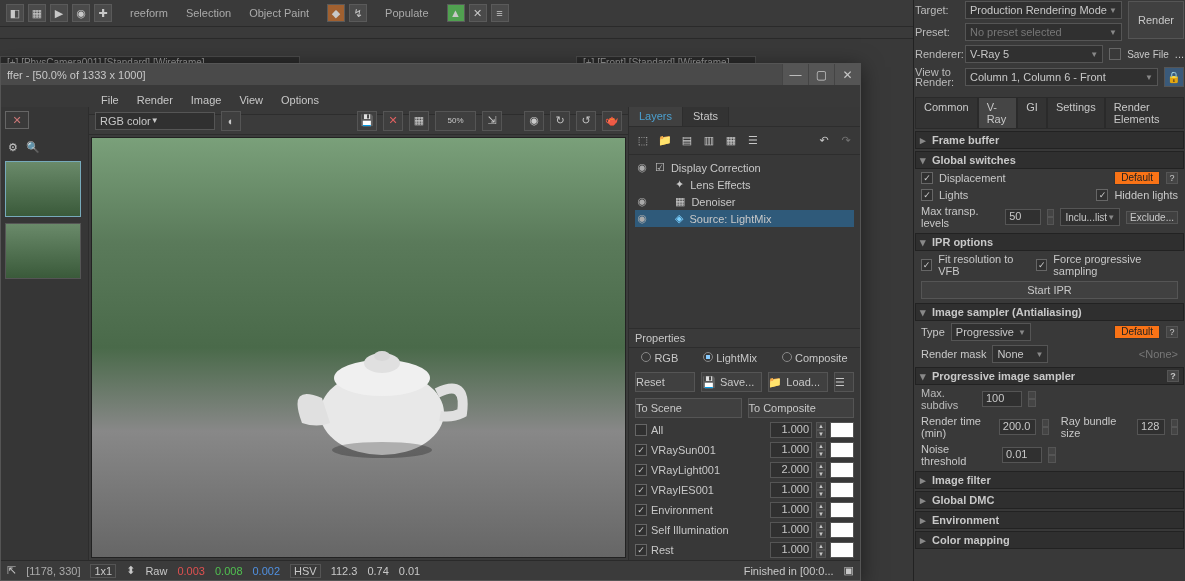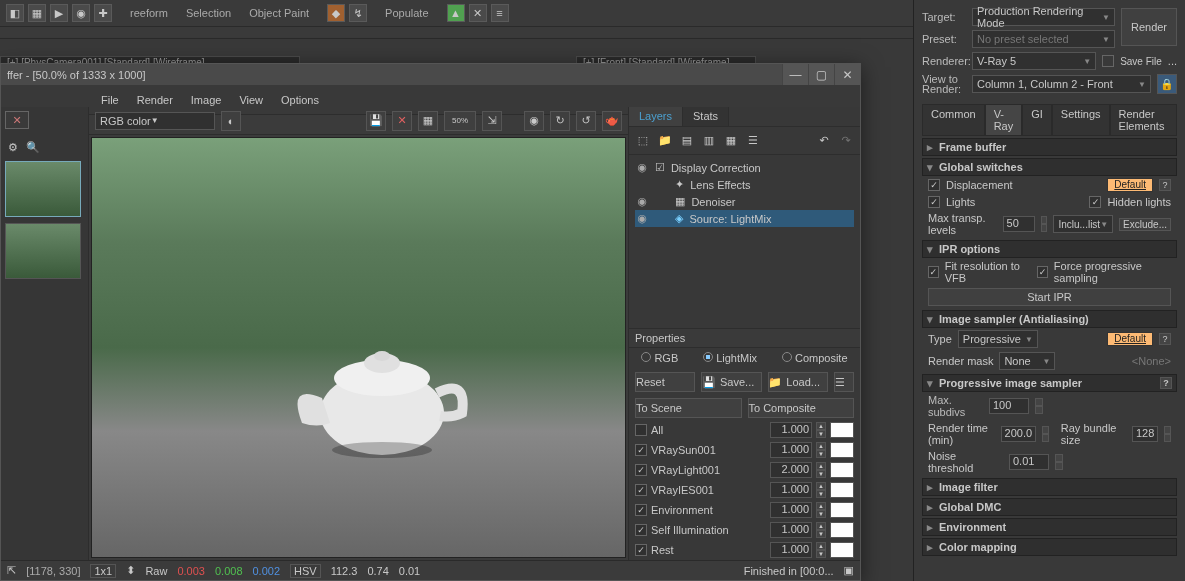--- a/index.html
+++ b/index.html
@@ -53,41 +53,41 @@
 .props-btnrow2 { display:flex; gap:6px; padding:2px 6px;}
 .props-btnrow2 .props-btn{flex:1;}
 .lightmix-row { display:flex; align-items:center; padding:2px 6px; gap:4px; height:20px;}
 .lightmix-row .cb{width:12px;height:12px;border:1px solid #666;background:#303030;display:flex;align-items:center;justify-content:center;}
 .lightmix-row .cb.on::after{content:"✓";font-size:9px;color:#ccc;}
 .lightmix-row .spin{width:42px;height:16px;background:#303030;border:1px solid #555;text-align:right;padding-right:2px;margin-left:auto;}
 .lightmix-row .stepper{width:10px;height:16px;display:flex;flex-direction:column;}
 .lightmix-row .stepper div{flex:1;background:#444;border:1px solid #555;font-size:6px;line-height:6px;text-align:center;}
 .lightmix-row .swatch{width:24px;height:16px;background:#fff;border:1px solid #555;}
 
-.render-panel { position:absolute; top:0; right:0; width:272px; height:581px; background:#393939; border-left:1px solid #222; padding:8px; display:flex; flex-direction:column; overflow:hidden;}
+.render-panel { position:absolute; top:0; right:0; width:272px; height:581px; background:#393939; border-left:1px solid #222; padding:1px; display:flex; flex-direction:column; overflow:hidden;}
 .rp-row { display:flex; align-items:center; margin-bottom:4px; gap:6px;}
 .rp-label { width:44px; font-size:11px; color:#bbb;}
 .rp-label2 { width:55px; font-size:11px; color:#bbb;}
 .rp-dd { flex:1; height:18px; background:#303030; border:1px solid #555; padding:0 4px; display:flex; align-items:center; justify-content:space-between; font-size:11px;}
 .rp-dd .arrow{font-size:8px;color:#888;}
 .rp-render-btn { width:56px; height:38px; background:#404040; border:1px solid #555; display:flex; align-items:center; justify-content:center;}
 .rp-lock{width:20px;height:20px;background:#3a5a7a;border:1px solid #555;display:flex;align-items:center;justify-content:center;}
 .rp-tabs { display:flex; margin-top:6px; border-bottom:1px solid #2a2a2a;}
 .rp-tab { padding:3px 8px; background:#333; border:1px solid #2a2a2a; border-bottom:none; font-size:11px;}
 .rp-tab.active { background:#454545;}
 .rp-shead { height:18px; background:#2f2f2f; border:1px solid #222; display:flex; align-items:center; padding:0 4px; gap:4px; font-size:11px; font-weight:bold; margin-top:2px;}
 .rp-shead .ddot{width:8px;color:#888;}
 .rp-shead .q{margin-left:auto;width:12px;height:12px;background:#444;border:1px solid #555;text-align:center;font-size:9px;line-height:10px;}
 .rp-srow { display:flex; align-items:center; padding:2px 6px; gap:6px; font-size:11px;}
 .rp-srow .cb{width:12px;height:12px;border:1px solid #666;background:#303030;display:inline-flex;align-items:center;justify-content:center;}
 .rp-srow .cb.on::after{content:"✓";font-size:9px;color:#ccc;}
 .rp-spin{width:40px;height:16px;background:#303030;border:1px solid #555;text-align:left;padding:0 3px;}
 .rp-stepper{width:8px;height:16px;display:flex;flex-direction:column;}
 .rp-stepper div{flex:1;background:#444;border:1px solid #555;}
-.rp-badge{background:#fdba74;color:#222;padding:0 6px;height:14px;font-size:10px;border:1px solid #333;text-decoration:underline;}
+.rp-badge{background:#f97316;color:#222;padding:0 6px;height:14px;font-size:10px;border:1px solid #333;}
 .rp-fullbtn{height:18px;background:#404040;border:1px solid #555;width:100%;display:flex;align-items:center;justify-content:center;}
 svg{display:block;}
 </style>
 </head>
 <body>
 
 <div class="toolbar-top">
   <div class="icons">
     <div class="icon-btn">◧</div>
     <div class="icon-btn">▦</div>
@@ -149,21 +149,21 @@
       <div class="vfb-channel-bar">
         <div class="channel-dd">
           <span>RGB color</span>
             <span style="font-size:8px;">▼</span>
         </div>
         <div class="icon-sq">◐</div>
         <div class="channel-icons-right">
           <div class="icon-sq">💾</div>
           <div class="icon-sq" style="color:#e06060;">✕</div>
           <div class="icon-sq">▦</div>
-          <div class="icon-sq" style="width:32px;font-size:8px;">50%</div>
+          <div class="icon-sq" style="width:41px;font-size:8px;">50%</div>
           <div class="icon-sq">⇲</div>
           <div style="width:10px;"></div>
           <div class="icon-sq">◉</div>
           <div class="icon-sq">↻</div>
           <div class="icon-sq">↺</div>
           <div class="icon-sq">🫖</div>
         </div>
       </div>
       <div class="render-view">
         <svg class="teapot" viewBox="0 0 180 130">
@@ -366,21 +366,21 @@
         <span>V-Ray 5</span>
         <span class="arrow">▼</span>
       </div>
     <span class="cb" style="width:12px;height:12px;border:1px solid #666;"></span>
     <span style="font-size:10px;">Save File</span>
     <span>...</span>
   </div>
   <div class="rp-row">
     <span class="rp-label" style="width:44px;line-height:10px;">View to Render:</span>
     <div class="rp-dd">
-        <span>Column 1, Column 2 - Front</span>
+        <span>Column 1, Column 6 - Front</span>
         <span class="arrow">▼</span>
       </div>
     <div class="rp-lock">🔒</div>
   </div>
 
   <div class="rp-tabs">
     <div class="rp-tab">Common</div>
     <div class="rp-tab active">V-Ray</div>
     <div class="rp-tab">GI</div>
     <div class="rp-tab">Settings</div>

